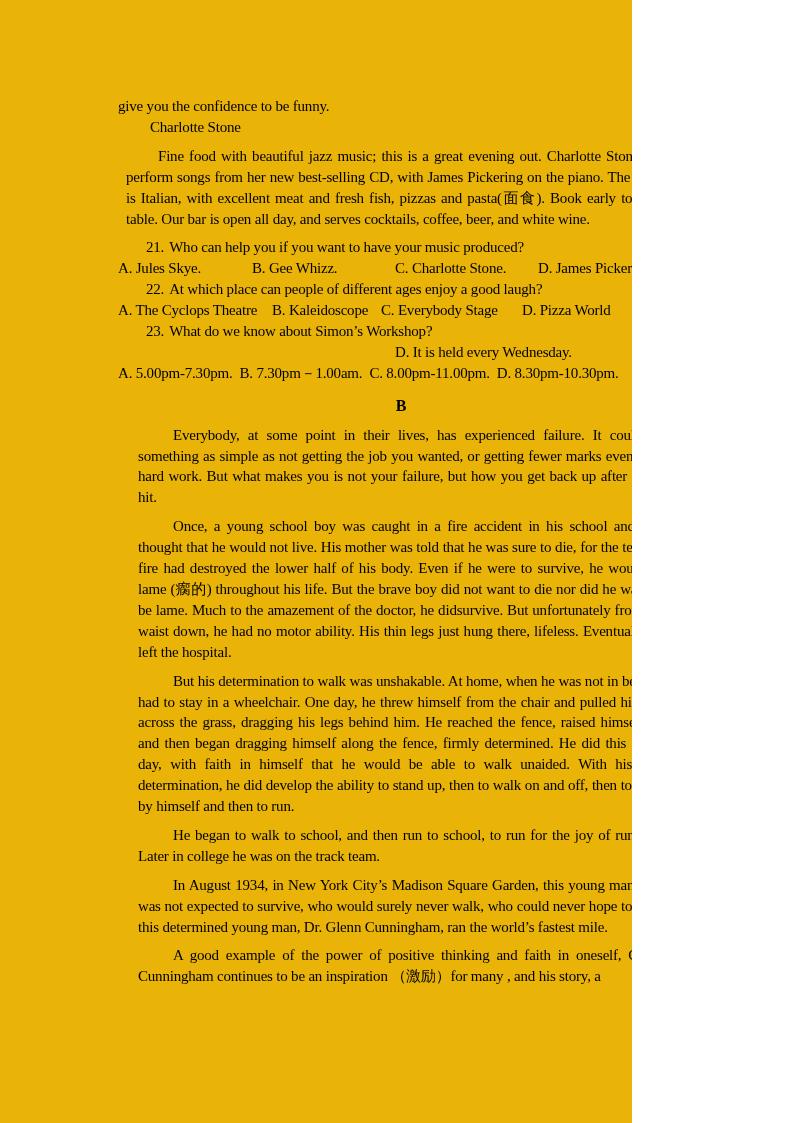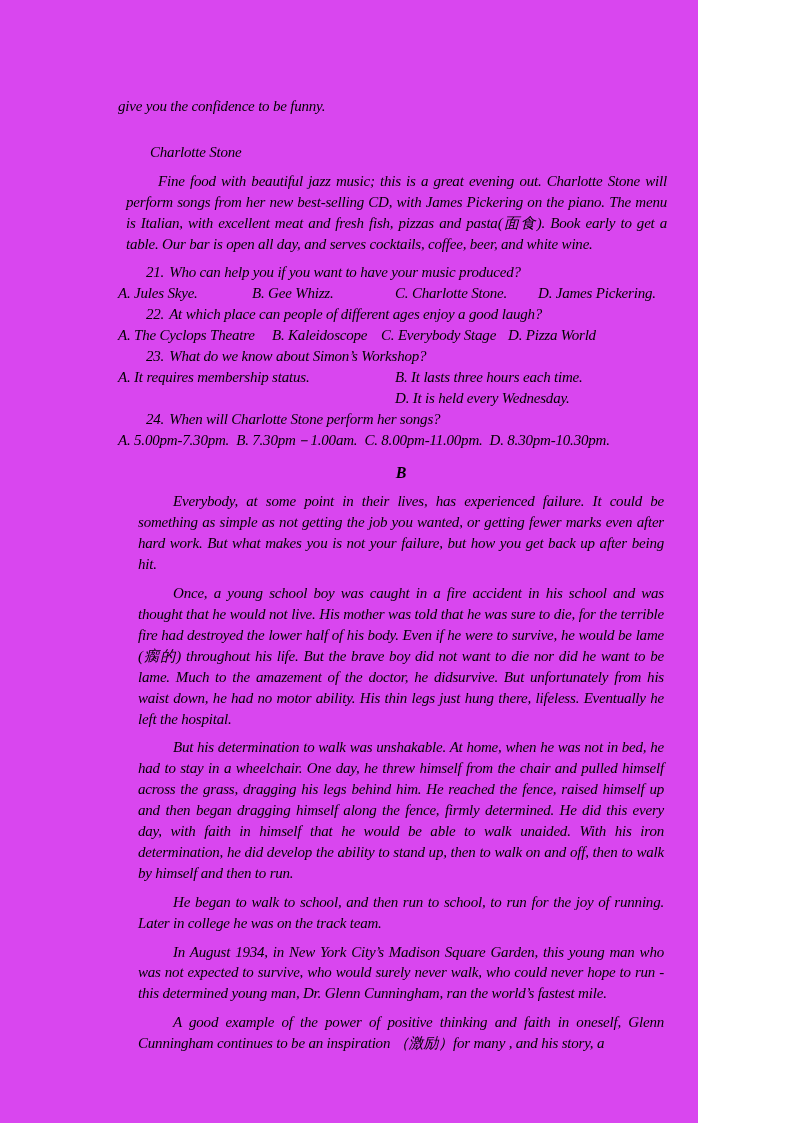--- a/index.html
+++ b/index.html
@@ -2,39 +2,38 @@
 <html><head>
 <meta charset="utf-8">
 <style>
   html, body {
     margin: 0;
     padding: 0;
     background: #ffffff;
   }
   .page {
     position: relative;
-    width: 698px;
+    width: 632px;
     height: 1123px;
-    background: #d946ef;
+    background: #eab308;
     overflow: hidden;
     font-family: "Liberation Serif", "DejaVu Serif", serif;
     font-size: 15px;
     line-height: 20.9px;
     letter-spacing: -0.2px;
     color: #000000;
-    font-style: italic;
   }
   .content {
     position: absolute;
     left: 118px;
     top: 96px;
     width: 557px;
   }
   .line { white-space: nowrap; }
-  .indent2 { padding-left: 32px; margin-top: 25px; }
+  .indent2 { padding-left: 32px; }
   .para {
     margin: 8px;
     text-align: justify;
     text-indent: 32px;
   }
   .venue { margin-left: 30px; }
   .qnum { margin-right: 5px; margin-left: 28px; }
   .stem { white-space: nowrap; }
   .optrow {
     position: relative;
@@ -44,21 +43,21 @@
     position: absolute;
     top: 0;
     left: 0;
     white-space: nowrap;
   }
   .q21 .o1 { left: 134px; }
   .q21 .o2 { left: 277px; }
   .q21 .o3 { left: 420px; }
   .q22 .o1 { left: 154px; }
   .q22 .o2 { left: 263px; }
-  .q22 .o3 { left: 390px; }
+  .q22 .o3 { left: 404px; }
   .q23 .c2 { left: 277px; }
   .optline .iopt { margin-right: 7px; white-space: nowrap; }
   .section-b {
     margin-left: 12px;
     width: 542px;
   }
   .b-head {
     margin-top: 12px;
     text-align: center;
     font-weight: bold;
@@ -98,32 +97,25 @@
         <span class="opt o2">C. Everybody Stage</span>
         <span class="opt o3">D. Pizza World</span>
       </div>
     </div>
 
     <div class="q23">
       <div class="stem">
         <span class="qnum">23.</span><span>What do we know about Simon’s Workshop?</span>
       </div>
       <div class="optrow">
-        <span class="opt">A. It requires membership status.</span>
-        <span class="opt c2">B. It lasts three hours each time.</span>
-      </div>
-      <div class="optrow">
         <span class="opt c2">D. It is held every Wednesday.</span>
       </div>
     </div>
 
     <div>
-      <div class="stem">
-        <span class="qnum">24.</span><span>When will Charlotte Stone perform her songs?</span>
-      </div>
       <div class="optline">
         <span class="iopt">A. 5.00pm-7.30pm.</span><span class="iopt">B. 7.30pm－1.00am.</span><span class="iopt">C. 8.00pm-11.00pm.</span><span class="iopt">D. 8.30pm-10.30pm.</span>
       </div>
     </div>
 
     <div class="section-b">
       <div class="b-head">B</div>
       <p class="para">Everybody, at some point in their lives, has experienced failure. It could be something as simple as not getting the job you wanted, or getting fewer marks even after hard work. But what makes you is not your failure, but how you get back up after being hit.</p>
       <p class="para">Once, a young school boy was caught in a fire accident in his school and was thought that he would not live. His mother was told that he was sure to die, for the terrible fire had destroyed the lower half of his body. Even if he were to survive, he would be lame (瘸的) throughout his life. But the brave boy did not want to die nor did he want to be lame. Much to the amazement of the doctor, he didsurvive. But unfortunately from his waist down, he had no motor ability. His thin legs just hung there, lifeless. Eventually he left the hospital.</p>
       <p class="para">But his determination to walk was unshakable. At home, when he was not in bed, he had to stay in a wheelchair. One day, he threw himself from the chair and pulled himself across the grass, dragging his legs behind him. He reached the fence, raised himself up and then began dragging himself along the fence, firmly determined. He did this every day, with faith in himself that he would be able to walk unaided. With his iron determination, he did develop the ability to stand up, then to walk on and off, then to walk by himself and then to run.</p>

